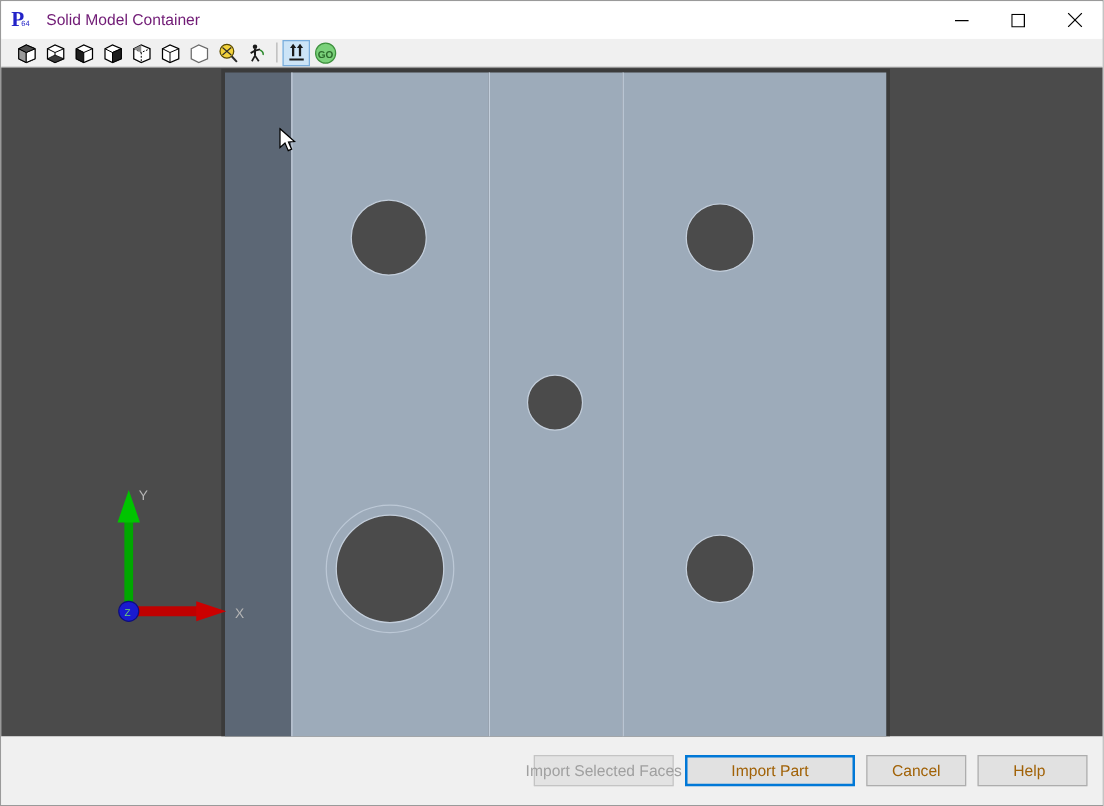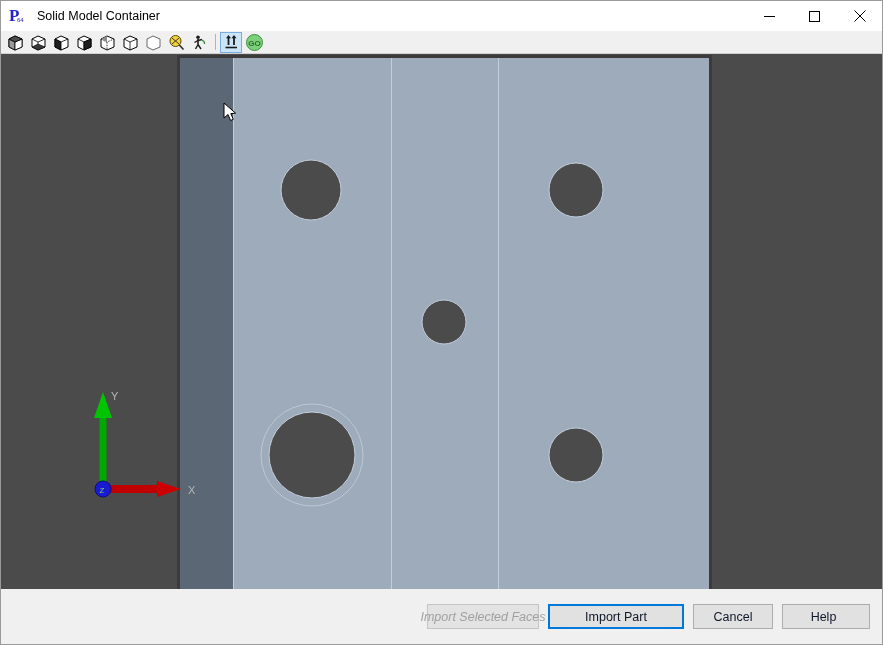--- a/index.html
+++ b/index.html
@@ -39,41 +39,41 @@
     position: absolute; left: 1px; top: 2px;
     letter-spacing: -0.5px;
   }
   .app-icon .sub64 {
     position: absolute; left: 9px; top: 12px;
     font-size: 6px; color: #2323c8;
     font-family: "Liberation Sans", sans-serif;
     line-height: 6px;
   }
   .title-text {
-    font-size: 12.5px; color: #000000;
+    font-size: 12.5px; color: #701a75;
     line-height: 30px;
     white-space: nowrap;
   }
   .win-controls {
     position: absolute; right: 0; top: 0;
     height: 30px; display: flex;
   }
   .win-btn {
     width: 45px; height: 30px;
     display: flex; align-items: center; justify-content: center;
     background: transparent;
   }
   .win-btn svg { display: block; }
 
   
   .toolbar {
     height: 23px; flex: 0 0 23px;
     background: #f0f0f0;
     display: flex; align-items: center;
-    padding-left: 3px;
+    padding-left: 9px;
     border-bottom: 1px solid #d0d0d0;
   }
   .tb-btn {
     width: 22px; height: 21px;
     display: flex; align-items: center; justify-content: center;
     margin-right: 1px;
     border: 1px solid transparent;
   }
   .tb-btn.active {
     background: #cce4f7;
@@ -108,29 +108,29 @@
     background: #f0f0f0;
     display: flex; align-items: center; justify-content: flex-end;
     padding-right: 12px;
     gap: 9px;
   }
   .btn {
     height: 25px;
     background: #e1e1e1;
     border: 1px solid #adadad;
     font-size: 12.5px;
-    color: #0f172a;
+    color: #a16207;
     font-family: "Liberation Sans", sans-serif;
     display: flex; align-items: center; justify-content: center;
     padding: 0 12px;
     white-space: nowrap;
   }
   .btn.disabled { color: #a0a0a0; background: #e3e3e3; border-color: #c4c4c4; }
   .btn.default  { border: 2px solid #0078d7; background: #e1e1e1; }
-  .btn.w-import-faces { width: 112px; font-style: italic; }
+  .btn.w-import-faces { width: 112px; }
   .btn.w-import-part  { width: 136px; }
   .btn.w-cancel       { width: 80px; padding-left: 12px; }
   .btn.w-help         { width: 88px; padding-left: 7px; }
 </style>
 </head>
 <body>
 
 <div class="window">
 
   <div class="titlebar">

